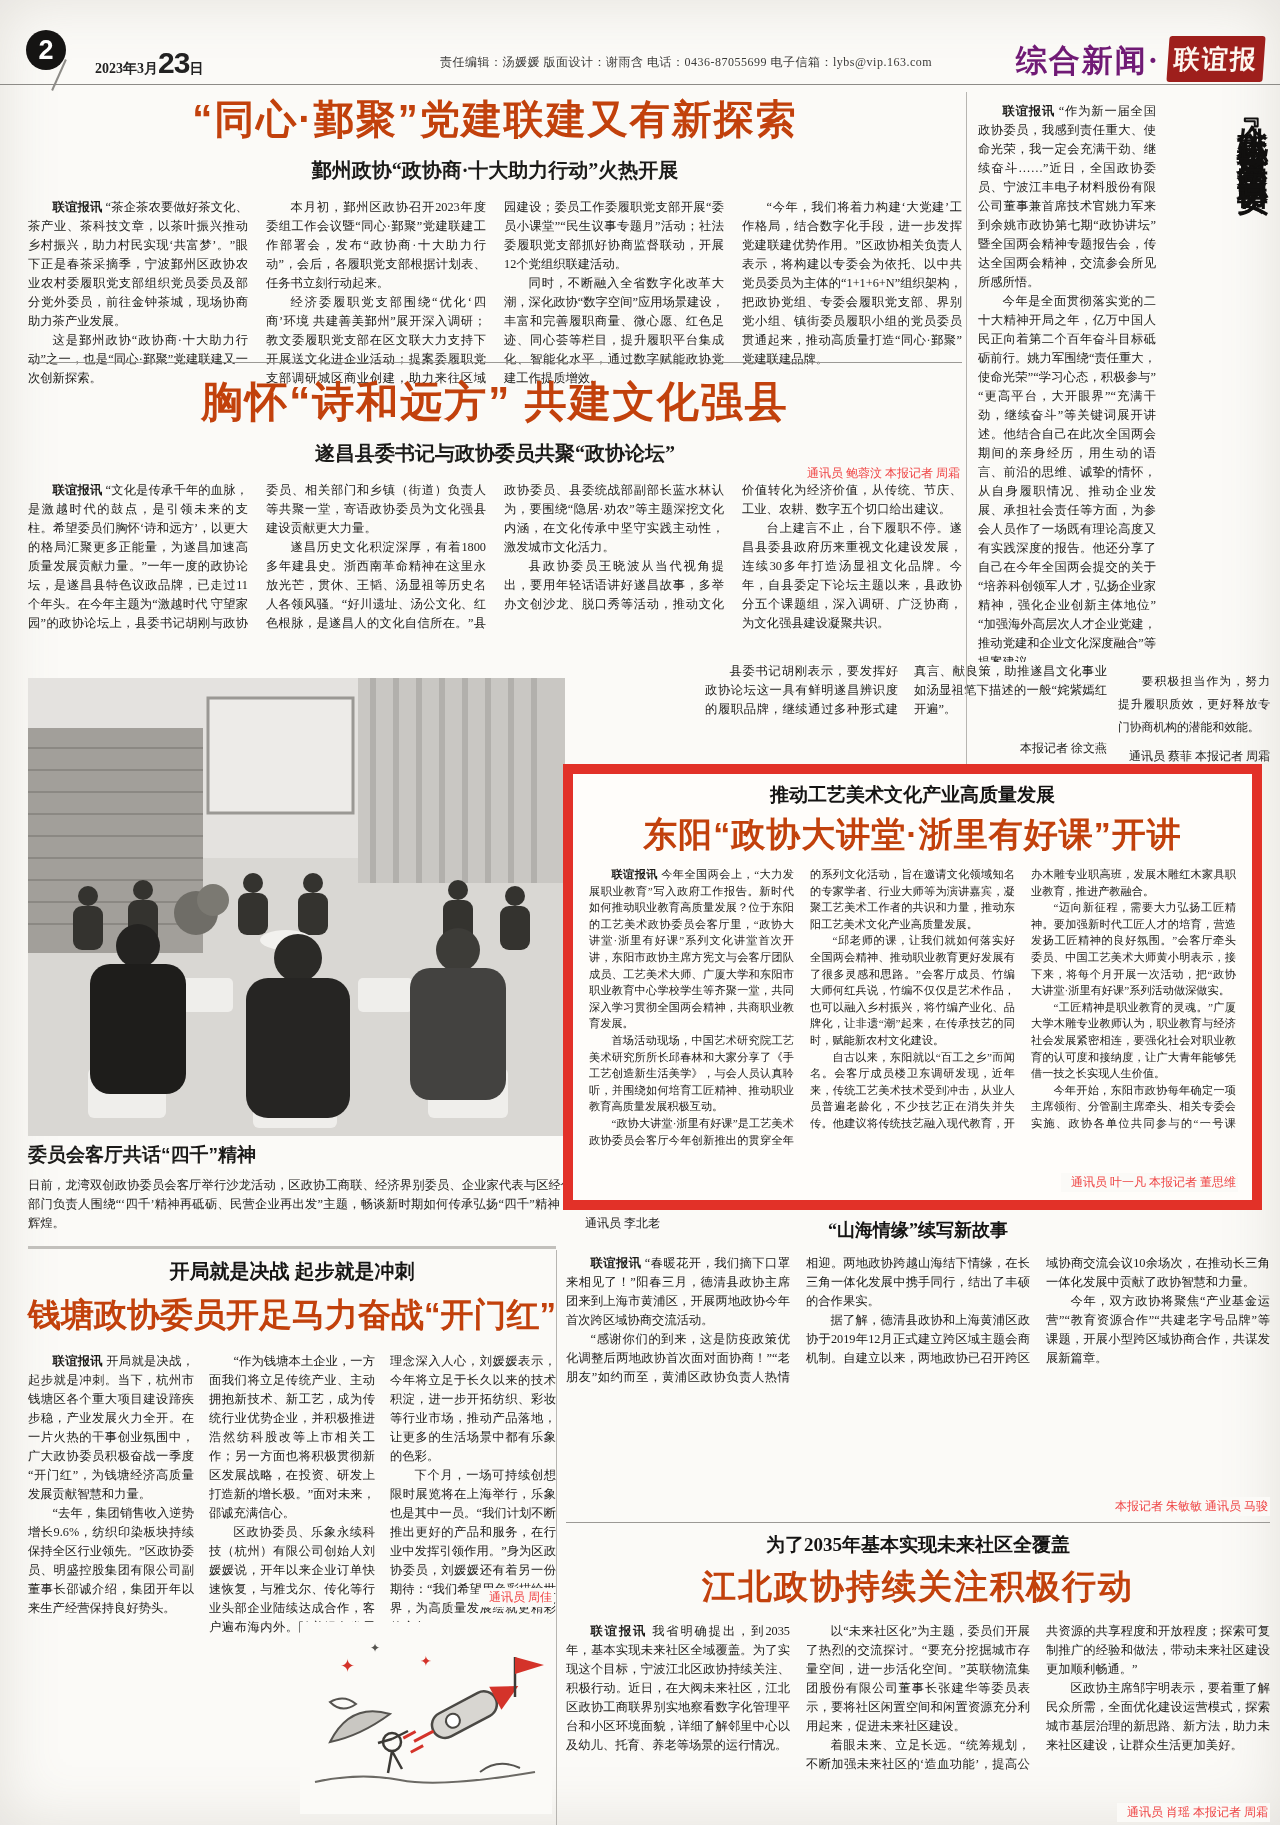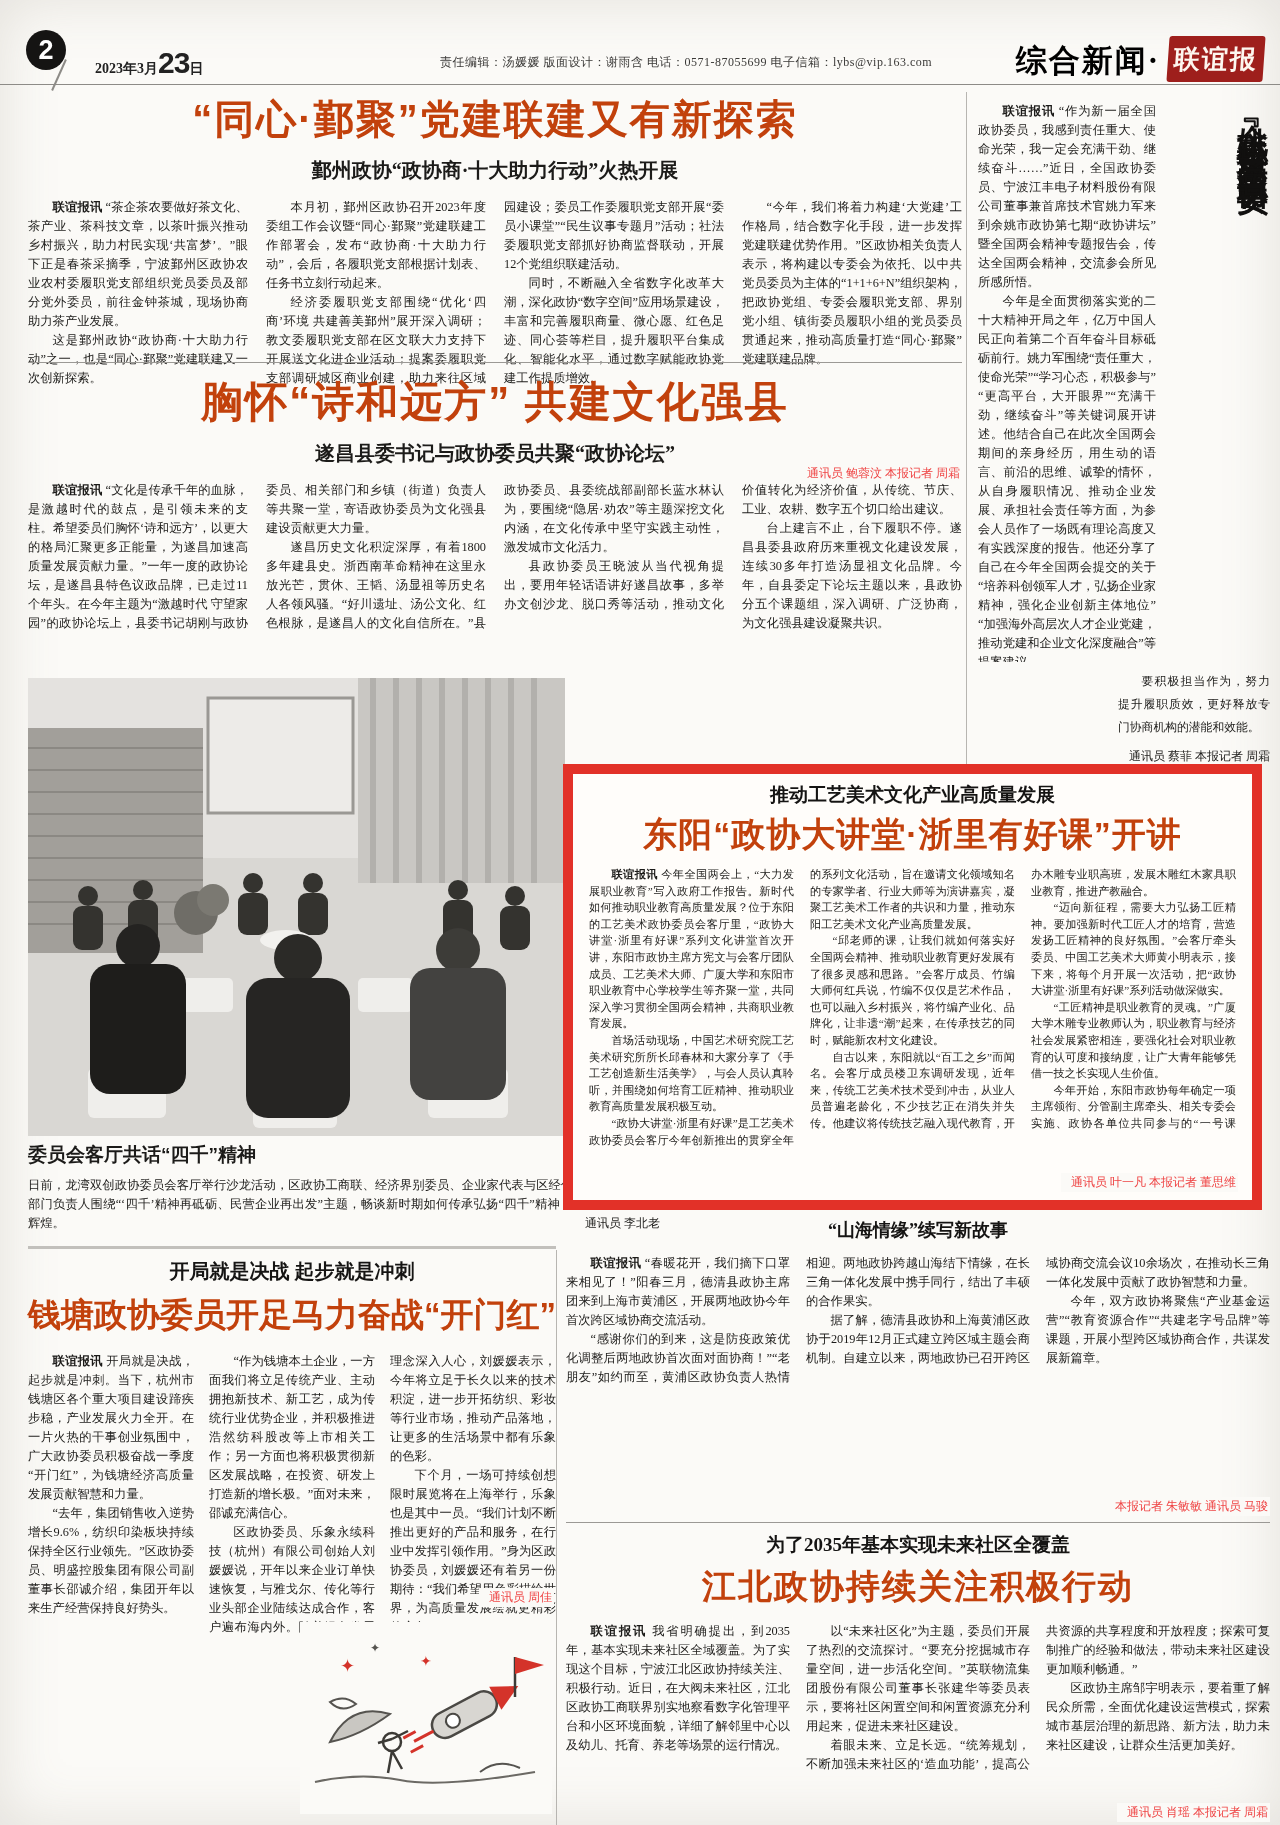--- a/index.html
+++ b/index.html
@@ -9,21 +9,21 @@
   .abs{position:absolute;}
   
   .hdr{position:absolute;left:0;top:14px;width:1280px;height:70px;border-bottom:1.5px solid #8d8b87;}
   .pnum{position:absolute;left:26px;top:16px;width:40px;height:40px;border-radius:50%;
         background:#151413;color:#fff;font-family:"Liberation Sans",sans-serif;font-weight:bold;
         font-size:27px;display:flex;align-items:center;justify-content:center;}
   .slash{position:absolute;left:58px;top:44px;width:2px;height:34px;background:#8d8b87;transform:rotate(24deg);}
   .date{position:absolute;left:95px;top:32px;font-weight:bold;font-size:14px;color:#222;}
   .date b{font-size:30px;font-family:"Liberation Sans",sans-serif;letter-spacing:-1px;}
   .edline{position:absolute;left:440px;top:40px;font-size:12px;color:#3a3937;letter-spacing:.5px;}
-  .sect{position:absolute;right:120px;top:26px;font-size:31px;font-weight:900;letter-spacing:2px;color:#000000;}
+  .sect{position:absolute;right:120px;top:26px;font-size:31px;font-weight:900;letter-spacing:2px;color:#701a75;}
   .mast{position:absolute;right:16px;top:22px;width:96px;height:46px;background:#9e1f1c;color:#fdf6ef;
         display:flex;align-items:center;justify-content:center;font-size:26px;font-weight:900;
         transform:skewX(-4deg);letter-spacing:2px;border-radius:3px;}
   
   .hl{font-family:"Liberation Sans","DejaVu Sans",sans-serif;font-weight:900;text-align:center;color:#c2410c;}
   .kick{font-weight:900;text-align:center;color:#151413;}
   .sub{font-weight:bold;text-align:center;color:#1c1b19;}
   .body{font-size:12.3px;line-height:19px;text-align:justify;overflow:hidden;}
   .body p{margin:0;text-indent:2em;}
   .body p strong{font-weight:bold;}
@@ -54,21 +54,21 @@
 <body>
 
 <div class="page">
 
   <div class="hdr">
     <div class="pnum">2</div>
     <div class="slash"></div>
     <div class="date">
       <span>2023年3月</span><b>23</b><span>日</span>
     </div>
-    <div class="edline">责任编辑：汤媛媛  版面设计：谢雨含  电话：0571-87055699  电子信箱：lybs@vip.163.com</div>
+    <div class="edline">责任编辑：汤媛媛  版面设计：谢雨含  电话：0436-87055699  电子信箱：lybs@vip.163.com</div>
     <div class="sect">综合新闻·</div>
     <div class="mast">联谊报</div>
   </div>
 
   <div class="abs" style="left:28px;top:92px;width:934px;">
     <div class="hl" style="font-size:40px;letter-spacing:2px;">“同心·鄞聚”党建联建又有新探索</div>
     <div class="sub" style="font-size:20px;margin-top:10px;">鄞州政协“政协商·十大助力行动”火热开展</div>
     <div class="body" style="margin-top:14px;height:190px;column-count:4;column-gap:18px;position:relative;">
         <p><strong>联谊报讯</strong> “茶企茶农要做好茶文化、茶产业、茶科技文章，以茶叶振兴推动乡村振兴，助力村民实现‘共富梦’。”眼下正是春茶采摘季，宁波鄞州区政协农业农村委履职党支部组织党员委员及部分党外委员，前往金钟茶城，现场协商助力茶产业发展。</p>
         <p>这是鄞州政协“政协商·十大助力行动”之一，也是“同心·鄞聚”党建联建又一次创新探索。</p>
@@ -86,20 +86,26 @@
     <div class="hl" style="font-size:42px;letter-spacing:2px;">胸怀“诗和远方”  共建文化强县</div>
     <div class="sub" style="font-size:20px;margin-top:10px;">遂昌县委书记与政协委员共聚“政协论坛”</div>
     <div class="body" style="margin-top:14px;height:196px;column-count:4;column-gap:18px;">
         <p><strong>联谊报讯</strong> “文化是传承千年的血脉，是激越时代的鼓点，是引领未来的支柱。希望委员们胸怀‘诗和远方’，以更大的格局汇聚更多正能量，为遂昌加速高质量发展贡献力量。”一年一度的政协论坛，是遂昌县特色议政品牌，已走过11个年头。在今年主题为“激越时代 守望家园”的政协论坛上，县委书记胡刚与政协委员、相关部门和乡镇（街道）负责人等共聚一堂，寄语政协委员为文化强县建设贡献更大力量。</p>
         <p>遂昌历史文化积淀深厚，有着1800多年建县史。浙西南革命精神在这里永放光芒，贯休、王韬、汤显祖等历史名人各领风骚。“好川遗址、汤公文化、红色根脉，是遂昌人的文化自信所在。”县政协委员、县委统战部副部长蓝水林认为，要围绕“隐居·劝农”等主题深挖文化内涵，在文化传承中坚守实践主动性，激发城市文化活力。</p>
         <p>县政协委员王晓波从当代视角提出，要用年轻话语讲好遂昌故事，多举办文创沙龙、脱口秀等活动，推动文化价值转化为经济价值，从传统、节庆、工业、农耕、数字五个切口给出建议。</p>
         <p>台上建言不止，台下履职不停。遂昌县委县政府历来重视文化建设发展，连续30多年打造汤显祖文化品牌。今年，自县委定下论坛主题以来，县政协分五个课题组，深入调研、广泛协商，为文化强县建设凝聚共识。</p>
       </div>
   </div>
 
+  <div class="abs" style="left:705px;top:662px;width:402px;">
+    <div class="body" style="height:78px;column-count:2;column-gap:16px;">
+        <p>县委书记胡刚表示，要发挥好政协论坛这一具有鲜明遂昌辨识度的履职品牌，继续通过多种形式建真言、献良策，助推遂昌文化事业如汤显祖笔下描述的一般“姹紫嫣红开遍”。</p>
+      </div>
+    <div class="byline">本报记者 徐文燕</div>
+  </div>
 
   <div class="abs vrule" style="left:966px;top:92px;height:688px;"></div>
 
   <div class="abs" style="left:978px;top:94px;width:292px;height:574px;">
     <div class="body" style="position:absolute;left:0;top:8px;width:178px;height:560px;">
         <p><strong>联谊报讯</strong> “作为新一届全国政协委员，我感到责任重大、使命光荣，我一定会充满干劲、继续奋斗……”近日，全国政协委员、宁波江丰电子材料股份有限公司董事兼首席技术官姚力军来到余姚市政协第七期“政协讲坛”暨全国两会精神专题报告会，传达全国两会精神，交流参会所见所感所悟。</p>
         <p>今年是全面贯彻落实党的二十大精神开局之年，亿万中国人民正向着第二个百年奋斗目标砥砺前行。姚力军围绕“责任重大，使命光荣”“学习心态，积极参与”“更高平台，大开眼界”“充满干劲，继续奋斗”等关键词展开讲述。他结合自己在此次全国两会期间的亲身经历，用生动的语言、前沿的思维、诚挚的情怀，从自身履职情况、推动企业发展、承担社会责任等方面，为参会人员作了一场既有理论高度又有实践深度的报告。他还分享了自己在今年全国两会提交的关于“培养科创领军人才，弘扬企业家精神，强化企业创新主体地位”“加强海外高层次人才企业党建，推动党建和企业文化深度融合”等提案建议。</p>
       </div>
     <div class="vhead" style="position:absolute;right:2px;top:6px;height:564px;">余姚『政协讲坛』来了全国政协委员</div>
   </div>

